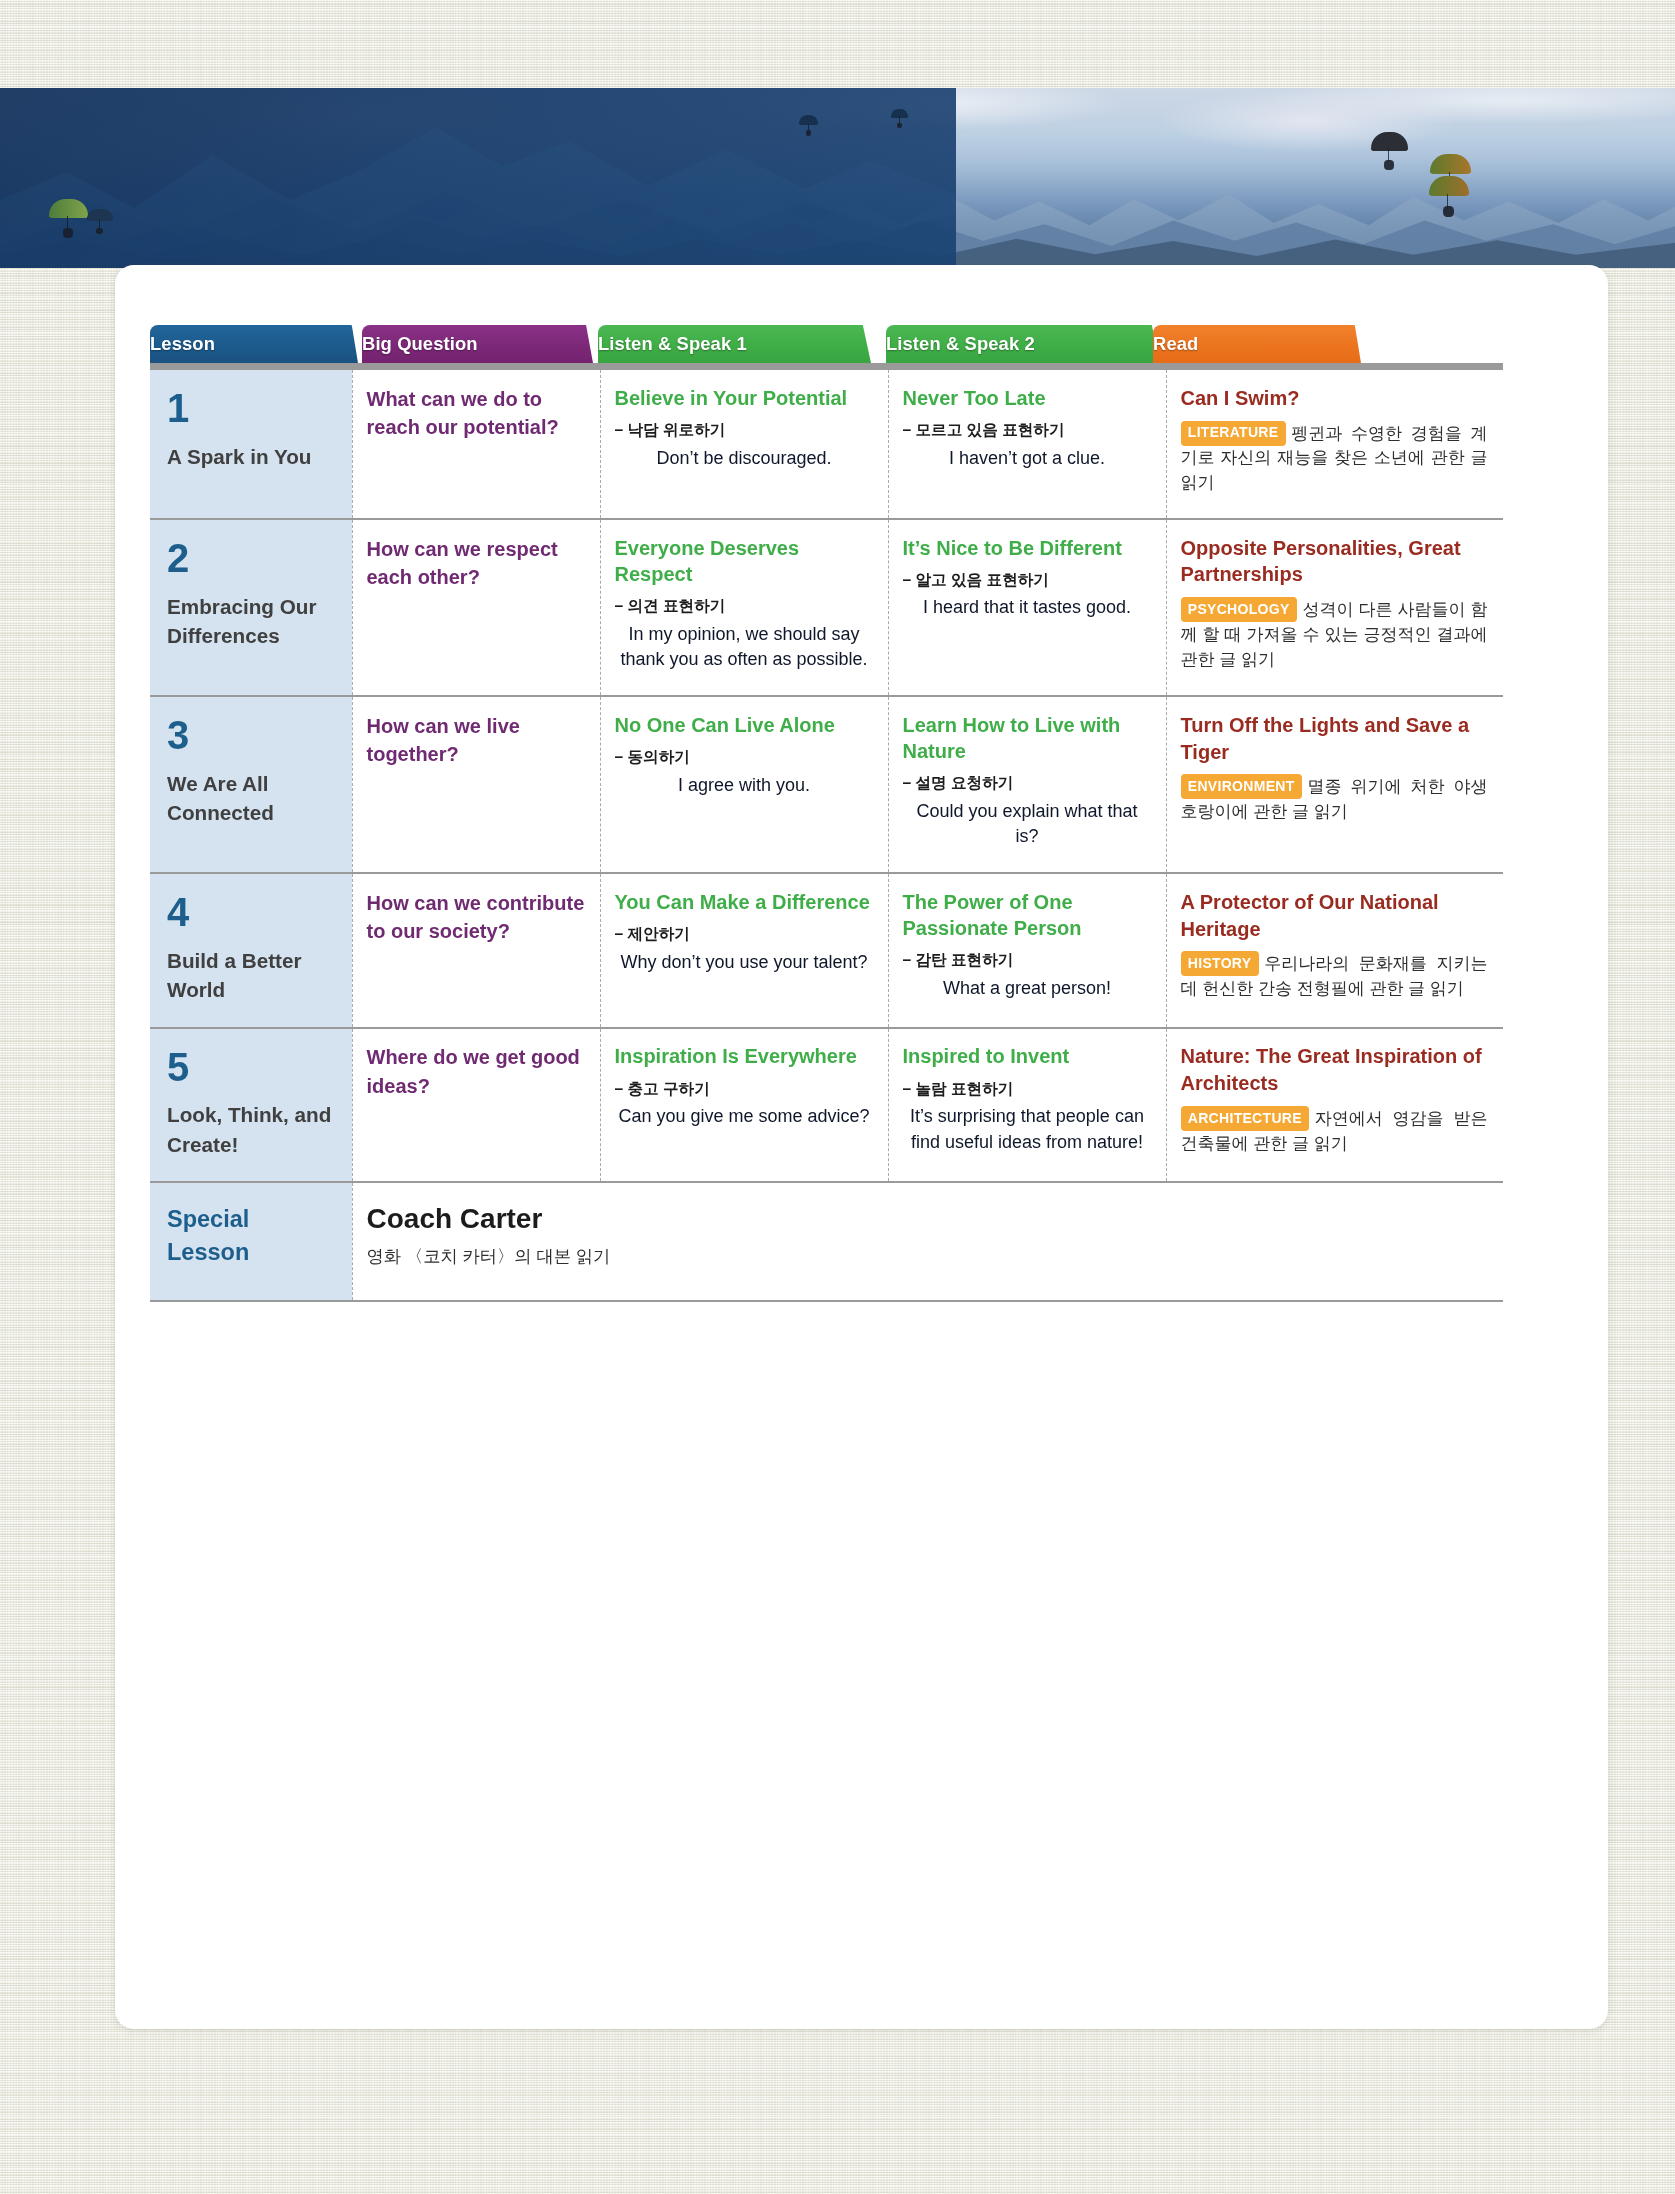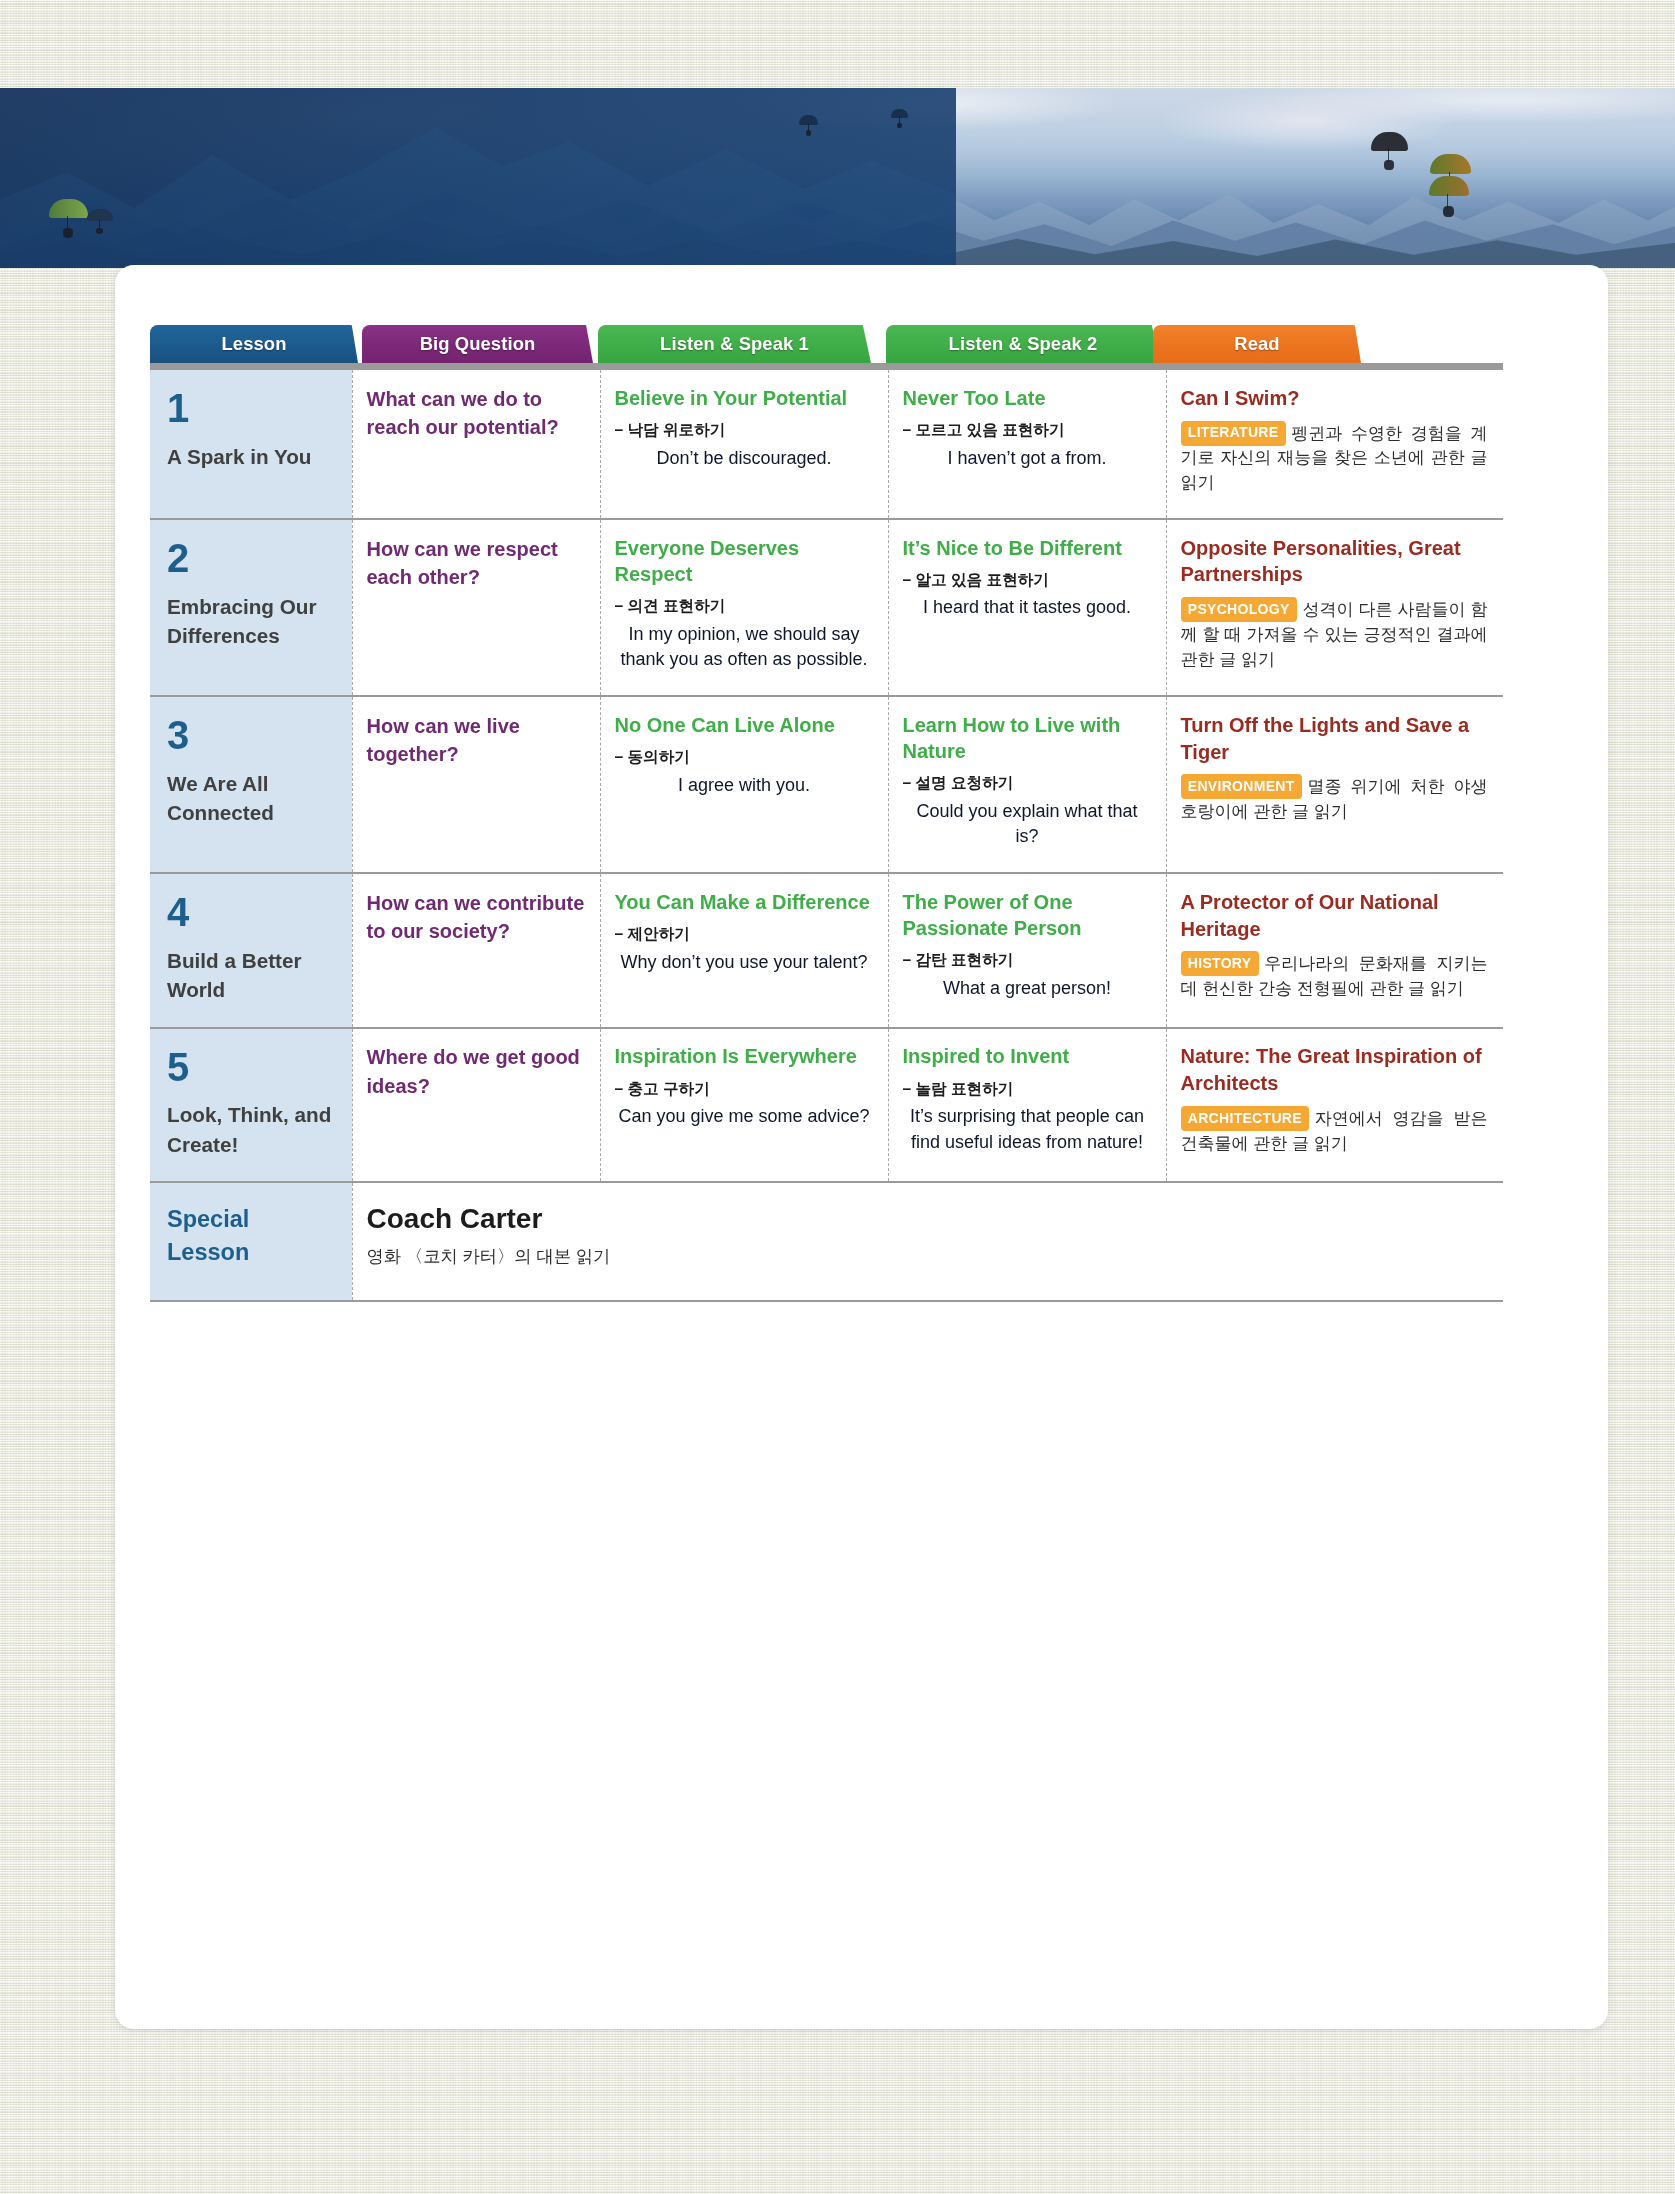--- a/index.html
+++ b/index.html
@@ -115,21 +115,20 @@
   }
   .tab {
     position: absolute;
     top: 0;
     height: 38px;
     color: #fff;
     font-size: 18.4px;
     font-weight: bold;
     display: flex;
     align-items: center;
-    justify-content: center;
     border-radius: 7.8px 7.8px 0 0;
     font-family: "Liberation Sans", sans-serif;
     text-shadow: 0 0.6px 1.7px rgba(0,0,0,.35);
     letter-spacing: 0.1px;
     clip-path: polygon(0 0, 97% 0, 100% 100%, 0 100%);
     white-space: nowrap;
   }
   .tab-lesson   { background: linear-gradient(to bottom,#22659b 0%,#1c5b8c 55%,#1a5181 100%); }
   .tab-bigq     { background: linear-gradient(to bottom,#8a3187 0%,#7c2878 55%,#74236f 100%); }
   .tab-ls1,
@@ -355,21 +354,21 @@
       <div class="bigq-text">What can we do to reach our potential?</div>
     </div>
     <div class="cell c-ls1 divider">
       <div class="ls-title">Believe in Your Potential</div>
       <div class="ls-func">– 낙담 위로하기</div>
       <div class="ls-example">Don’t be discouraged.</div>
     </div>
     <div class="cell c-ls2 divider">
       <div class="ls-title">Never Too Late</div>
       <div class="ls-func">– 모르고 있음 표현하기</div>
-      <div class="ls-example">I haven’t got a from.</div>
+      <div class="ls-example">I haven’t got a clue.</div>
     </div>
     <div class="cell c-read divider">
       <div class="read-title">Can I Swim?</div>
       <div class="read-desc">
         <span class="badge">LITERATURE</span><span>펭귄과 수영한 경험을 계기로 자신의 재능을 찾은 소년에 관한 글 읽기</span>
       </div>
     </div>
   </div>
 
   <div class="row">

